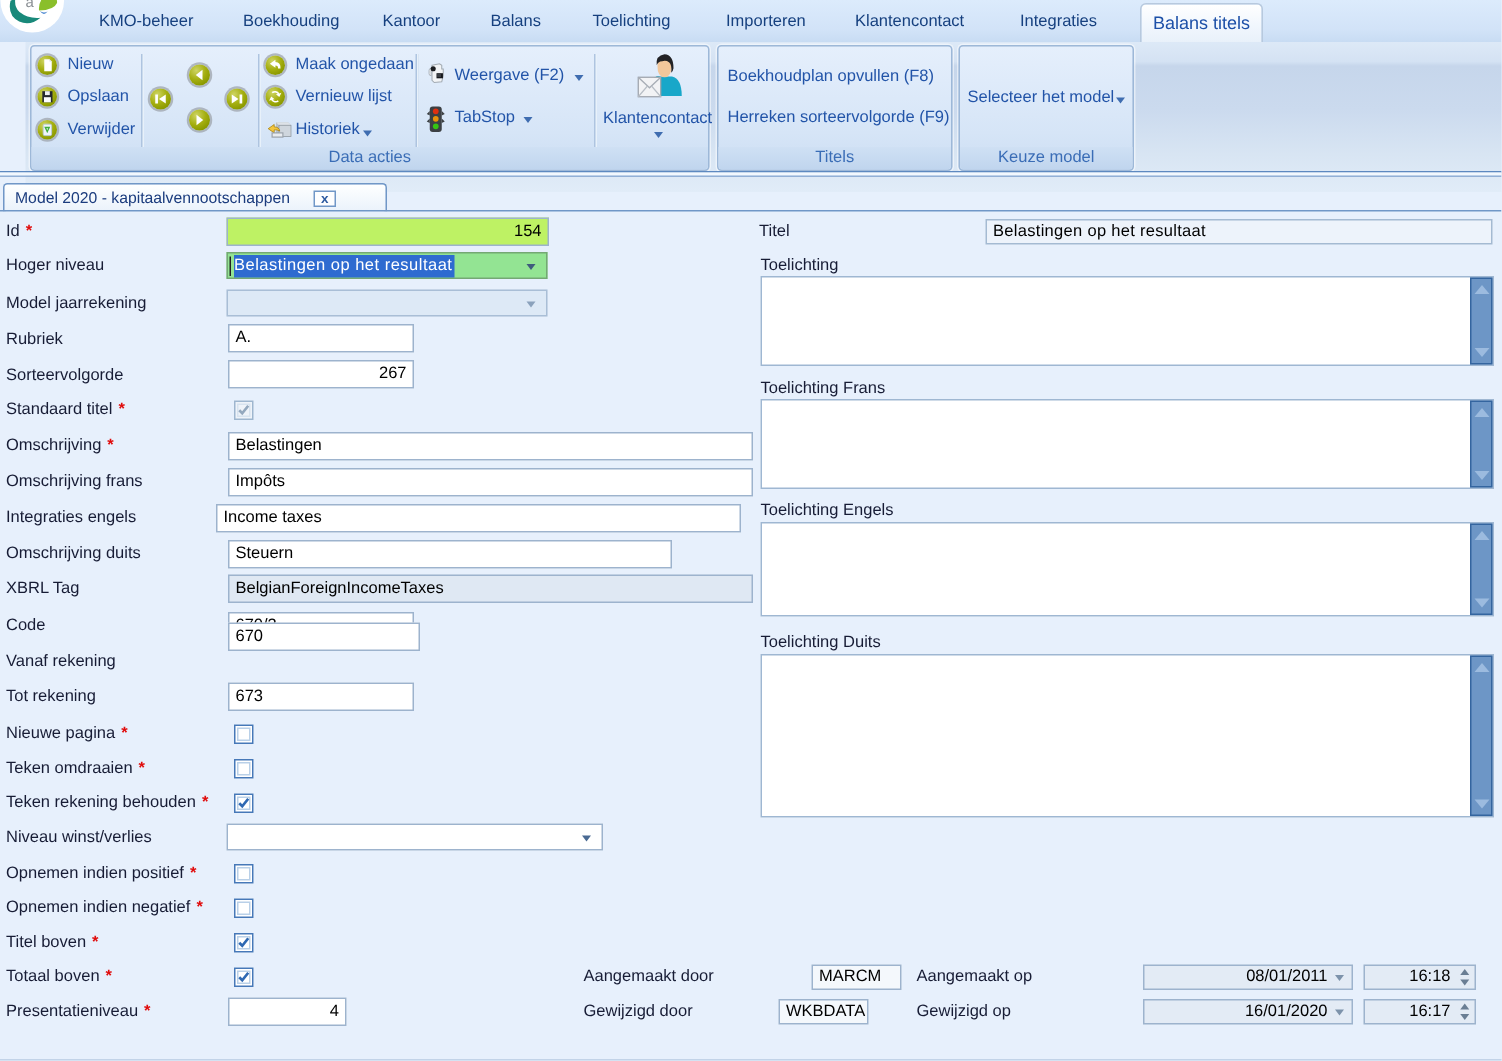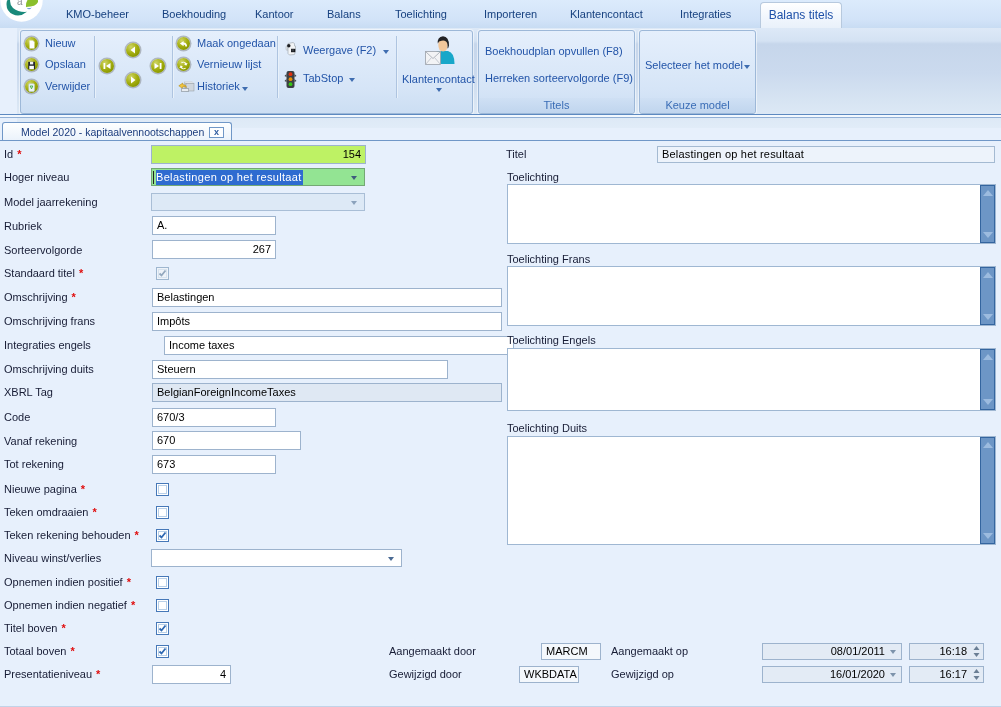--- a/index.html
+++ b/index.html
@@ -21,23 +21,23 @@
 .rtx{position:absolute;font-size:11px;line-height:14px;color:#2254a8;white-space:nowrap}
 .darr{position:absolute;width:0;height:0;border-left:3px solid transparent;border-right:3px solid transparent;border-top:4px solid #3f6db0}
 .obtn{position:absolute;width:13px;height:13px;border-radius:50%;
  background:radial-gradient(circle at 35% 28%,#ced464,#a5af10 45%,#8b9900 75%,#7a8700);
  box-shadow:0 0 0 1.5px rgba(158,164,172,.75)}
 
 #edge1{left:0;top:114px;width:1001px;height:1px;background:#5d89c0}
 #edge2{left:0;top:115px;width:1001px;height:2px;background:#f2f8fe}
 #edge3{left:0;top:117px;width:1001px;height:1px;background:#92b0d6}
 
-#dtab{left:2px;top:122px;width:230px;height:19px;background:linear-gradient(#feffff,#eaf2fb);
+#dtab{left:2px;top:122px;width:256px;height:19px;background:linear-gradient(#feffff,#eaf2fb);
  border:1px solid #7097c7;border-bottom:none;border-radius:3px 3px 0 0;box-sizing:border-box;
- font-size:10.5px;color:#1b3c7e;line-height:18px;padding-left:18px}
+ font-size:10.5px;color:#1b3c7e;line-height:18px;padding-left:7px}
 #dline{left:0;top:140px;width:1001px;height:1px;background:#7097c7}
 #dclose{position:absolute;left:206px;top:4px;width:15px;height:11px;background:#fdfeff;border:1px solid #7097c7;
  box-sizing:border-box;color:#2e5ba0;font-size:9px;line-height:9px;text-align:center;font-weight:bold}
 
 .lbl{position:absolute;font-size:11px;color:#171c35;white-space:nowrap}
 .ast{color:#e00c0c;font-weight:bold;margin-left:4px}
 .inp{position:absolute;background:#fff;border:1px solid #9db3cd;font-size:11px;color:#000;
  line-height:17px;padding:0 4px;box-sizing:border-box;height:19px;white-space:nowrap}
 .ra{text-align:right}
 .cb{position:absolute;width:13px;height:13px;border:1px solid #4678b8;background:#fff;box-sizing:border-box}
@@ -153,20 +153,21 @@
    <path d="M8.5 29 Q8.5 17.5 15 16 L25 16 Q31.5 17.5 31.5 29 Z" fill="#18a7c9"></path>
    <path d="M8.5 29 Q8.5 17.5 15 16 L17 16 Q12 19 12.5 29 Z" fill="#0f93b4"></path>
    <path d="M15.3 9 Q15.3 2 20 2 Q24.7 2 24.7 9 Q24.7 16.5 20 16.5 Q15.3 16.5 15.3 9 Z" fill="#f2c79b"></path>
    <path d="M14.8 8.5 Q14 2 20 1.2 Q26 1.5 26 10.5 Q25.5 13 24.5 13.5 Q25 8 23 6.5 Q21 5 18.5 5.8 Q15.5 6 14.8 8.5 Z" fill="#222225"></path>
    <rect x="2.5" y="16.5" width="15" height="13" fill="#f2f3f5" stroke="#9aa0a8" stroke-width="0.8"></rect>
    <path d="M2.5 16.5 L10 23.5 L17.5 16.5" fill="none" stroke="#a8aeb6" stroke-width="0.9"></path>
    <path d="M2.5 29.5 L8.5 22.5 M17.5 29.5 L11.5 22.5" fill="none" stroke="#b8bec6" stroke-width="0.8"></path>
   </svg>
   <div class="rtx" style="left:381px;top:41px">Klantencontact</div>
   <div class="darr" style="left:415px;top:57px"></div>
+  <div class="glab">Data acties</div>
  </div>
 
  <div class="grp" style="left:461px;width:157px">
   <div class="rtx" style="left:6px;top:13px">Boekhoudplan opvullen (F8)</div>
   <div class="rtx" style="left:6px;top:40px">Herreken sorteervolgorde (F9)</div>
   <div class="glab">Titels</div>
  </div>
 
  <div class="grp" style="left:622px;width:117px">
   <div class="rtx" style="left:5px;top:27px">Selecteer het model</div>
@@ -215,25 +216,25 @@
 <div class="inp" style="left:152px;top:216px;width:124px">A.</div>
 <div class="inp ra" style="left:152px;top:240px;width:124px">267</div>
 <div class="cb" style="left:156px;top:267px;border-color:#9eb6cf;background:#eef3f9">
     <div class="in" style="border-color:#d7e3ef"></div>
  <svg width="11" height="11" style="position:absolute;left:0;top:0">
       <path d="M2.5 5.5 L4.5 7.5 L8.5 2.5" stroke="#93a8be" stroke-width="1.8" fill="none"></path>
     </svg>
   </div>
 <div class="inp" style="left:152px;top:288px;width:350px">Belastingen</div>
 <div class="inp" style="left:152px;top:312px;width:350px">Impôts</div>
-<div class="inp" style="left:164px;top:336px;width:350px">Income taxes</div>
+<div class="inp" style="left:144px;top:336px;width:350px">Income taxes</div>
 <div class="inp" style="left:152px;top:360px;width:296px">Steuern</div>
 <div class="inp" style="left:152px;top:383px;width:350px;background:#dfe8f3">BelgianForeignIncomeTaxes</div>
 <div class="inp" style="left:152px;top:408px;width:124px">670/3</div>
-<div class="inp" style="left:152px;top:431px;width:149px">670</div>
+<div class="inp" style="left:152px;top:415px;width:128px">670</div>
 <div class="inp" style="left:152px;top:455px;width:124px">673</div>
 <div class="cb" style="left:156px;top:483px">
     <div class="in"></div>
   </div>
 <div class="cb" style="left:156px;top:506px">
     <div class="in"></div>
   </div>
 <div class="cb" style="left:156px;top:529px">
     <div class="in"></div>
  <svg width="11" height="11" style="position:absolute;left:0;top:0">

